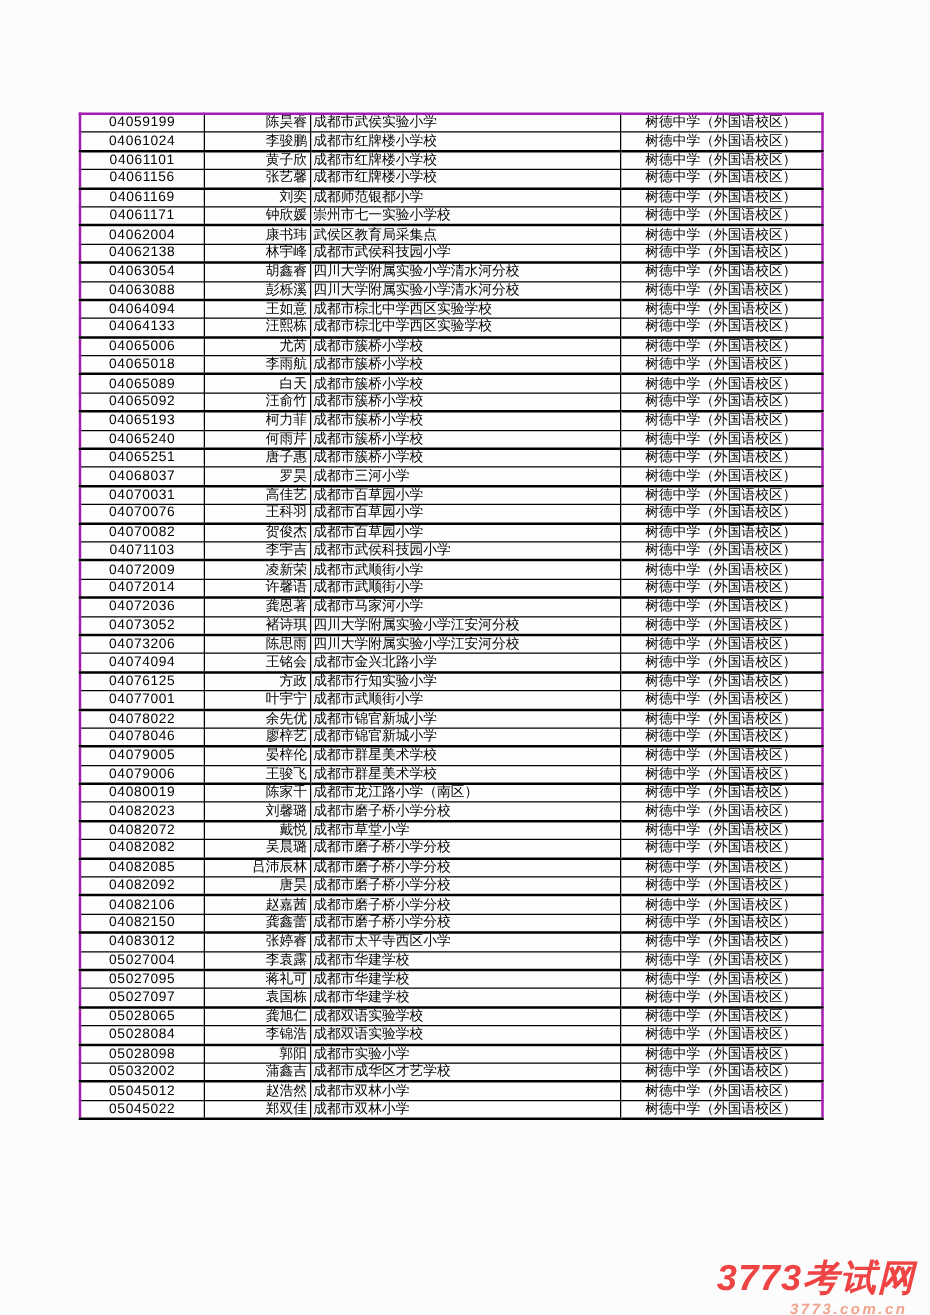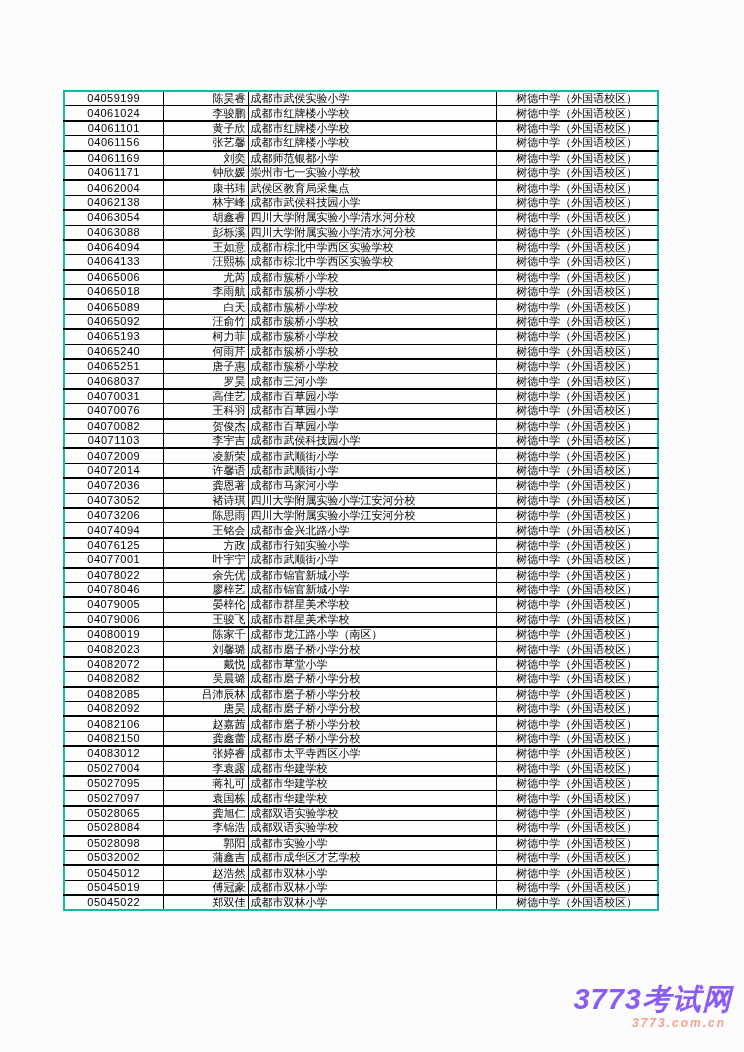--- a/index.html
+++ b/index.html
@@ -8,21 +8,21 @@
     background:#fcfcfc;
     font-family:"Liberation Sans","DejaVu Sans",sans-serif;
     color:#000;
   }
   .page{position:relative;width:744px;height:1052px;overflow:hidden;}
   table.roster{
     position:absolute;left:63px;top:90px;
     width:594px;
     border-collapse:collapse;
     table-layout:fixed;
-    border:2px solid #14b8a6;
+    border:2px solid #a21caf;
   }
   table.roster td{
     border:1px solid #000;
     height:13.4px;
     padding:0 2px;
     font-size:11px;
     line-height:13px;
     white-space:nowrap;
     overflow:hidden;
     background:#fefefe;
@@ -379,32 +379,26 @@
       <td class="c-school">成都市成华区才艺学校</td>
       <td class="c-dest">树德中学（外国语校区）</td>
     </tr>
         <tr>
       <td class="c-id">05045012</td>
       <td class="c-name">赵浩然</td>
       <td class="c-school">成都市双林小学</td>
       <td class="c-dest">树德中学（外国语校区）</td>
     </tr>
         <tr>
-      <td class="c-id">05045019</td>
-      <td class="c-name">傅冠豪</td>
-      <td class="c-school">成都市双林小学</td>
-      <td class="c-dest">树德中学（外国语校区）</td>
-    </tr>
-        <tr>
       <td class="c-id">05045022</td>
       <td class="c-name">郑双佳</td>
       <td class="c-school">成都市双林小学</td>
       <td class="c-dest">树德中学（外国语校区）</td>
     </tr>
       </tbody>
   </table>
 
   <div class="watermark">
-    <div class="wm-line1" style="color: #8b5cf6;">3773考试网</div>
+    <div class="wm-line1" style="color: #ef4444; margin-top: 24px;">3773考试网</div>
     <div class="wm-line2" style="color: rgb(242, 163, 140);">3773.com.cn</div>
   </div>
 
 </div>
 
 </body></html>

